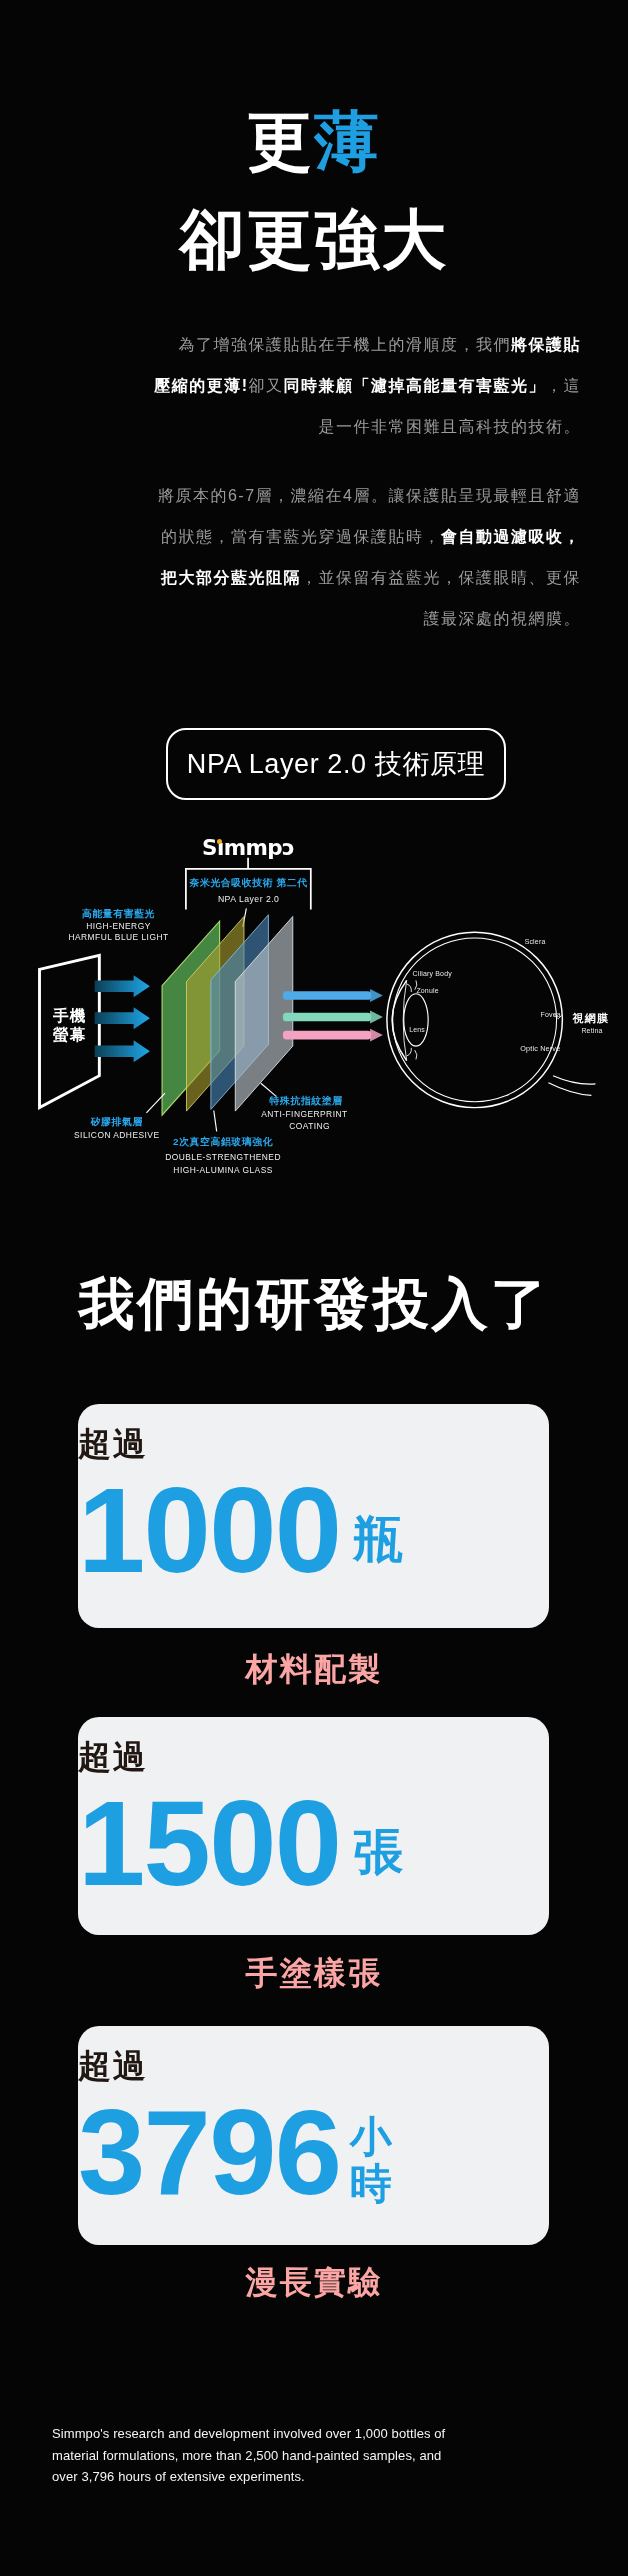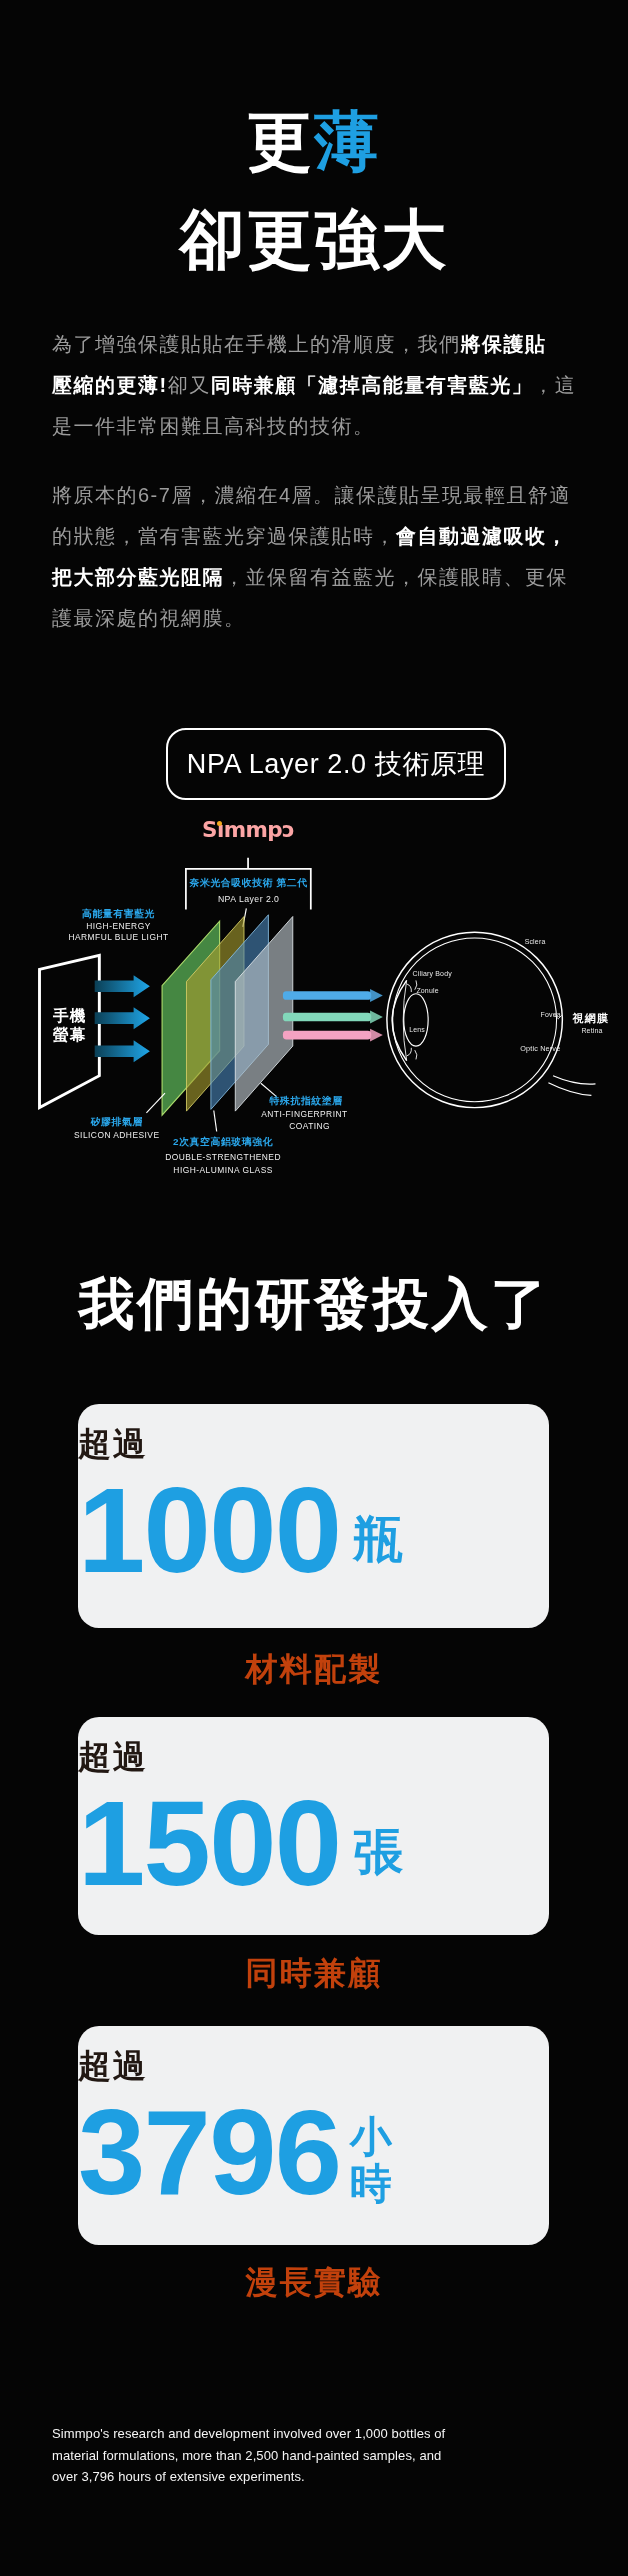--- a/index.html
+++ b/index.html
@@ -12,41 +12,41 @@
   
   .hero-title{
     position:absolute;top:93px;left:0;width:628px;
     text-align:center;font-size:65px;font-weight:700;line-height:98px;
     color:#ffffff;letter-spacing:2.3px;
   }
   .hero-title .blue{color:#1e9fe2;}
   
   .para{
     position:absolute;left:52px;width:529px;
-    font-size:20px;line-height:41px;letter-spacing:1.5px;
-    color:#9c9c9c;font-weight:400;
+    font-size:16px;line-height:41px;letter-spacing:1.5px;
+    color:#9c9c9c;font-weight:400;text-align:right;
   }
   .para .b{color:#ffffff;font-weight:700;}
   .para-1{top:324px;}
   .para-2{top:475px;}
   
   .npa-badge{
     position:absolute;top:728px;left:50%;transform:translateX(-50%);
     width:340px;height:72px;box-sizing:border-box;
     border:2.3px solid #ffffff;border-radius:20px;background:transparent;
     color:#ffffff;font-size:27px;font-weight:400;letter-spacing:0.6px;
     display:flex;align-items:center;justify-content:center;
     font-family:"Liberation Sans","DejaVu Sans",sans-serif;cursor:pointer;
   }
   
   .diagram{position:absolute;top:813px;left:0;width:628px;height:372px;}
   .simmpo-logo{
-    position:absolute;left:202px;top:4px;width:99px;height:30px;
+    position:absolute;left:202px;top:22px;width:99px;height:30px;
     font-family:"DejaVu Sans","Liberation Sans",sans-serif;
-    font-size:21.5px;font-weight:700;color:#fca5a5;letter-spacing:-0.6px;
+    font-size:21.5px;font-weight:700;color:#ffffff;letter-spacing:-0.6px;
   }
   .simmpo-logo .dot{
     position:absolute;left:14.5px;top:3.5px;width:5.2px;height:5.2px;border-radius:50%;
     background:#f3a81f;
   }
   .diagram svg{position:absolute;top:0;left:0;}
   svg text{font-family:"Liberation Sans","DejaVu Sans",sans-serif;}
   .svg-cn-blue{fill:#2aa6ea;font-size:17px;font-weight:700;letter-spacing:1px;}
   .svg-en{fill:#f0f0f0;font-size:14.5px;letter-spacing:0.8px;}
   .svg-eye-label{fill:#e9e9e9;font-size:12px;letter-spacing:0.3px;}
@@ -65,21 +65,21 @@
   .card-2{top:1717px;height:218px;}
   .card-3{top:2026px;height:219px;}
   .card-prefix{margin-top:23px;font-size:33px;font-weight:700;color:#221813;letter-spacing:1.7px;line-height:1;}
   .num-row{display:flex;align-items:center;margin-top:15px;}
   .card-number{font-size:121px;font-weight:700;color:#1e9fe2;line-height:0.92;letter-spacing:-1.7px;}
   .card-unit{font-size:50px;font-weight:700;color:#1e9fe2;margin-left:12.8px;transform:translateY(8.1px);line-height:1;}
   .card-unit-stack{display:flex;flex-direction:column;margin-left:9.3px;transform:translateY(8.1px);}
   .card-unit-stack span{font-size:42px;font-weight:700;color:#1e9fe2;line-height:1.1;letter-spacing:0;}
   .card-caption{
     position:absolute;left:0;width:628px;text-align:center;
-    font-size:32px;font-weight:700;color:#c2410c;letter-spacing:2.3px;line-height:1;
+    font-size:32px;font-weight:700;color:#fca5a5;letter-spacing:2.3px;line-height:1;
   }
   .caption-1{top:1653px;}
   .caption-2{top:1957px;}
   .caption-3{top:2266px;}
   
   .footer-note{
     position:absolute;left:52px;top:2423px;width:523px;
     font-size:13px;line-height:21.5px;color:#f5f5f5;letter-spacing:0.1px;font-weight:400;
   }
 </style>
@@ -211,21 +211,21 @@
   </div>
   <div class="card-caption caption-1">材料配製</div>
 
   <div class="stat-card card-2">
     <div class="card-prefix">超過</div>
     <div class="num-row">
       <span class="card-number">1500</span>
       <span class="card-unit">張</span>
     </div>
   </div>
-  <div class="card-caption caption-2">同時兼顧</div>
+  <div class="card-caption caption-2">手塗樣張</div>
 
   <div class="stat-card card-3">
     <div class="card-prefix">超過</div>
     <div class="num-row">
       <span class="card-number">3796</span>
       <span class="card-unit-stack">
         <span>小</span>
         <span>時</span>
       </span>
     </div>

